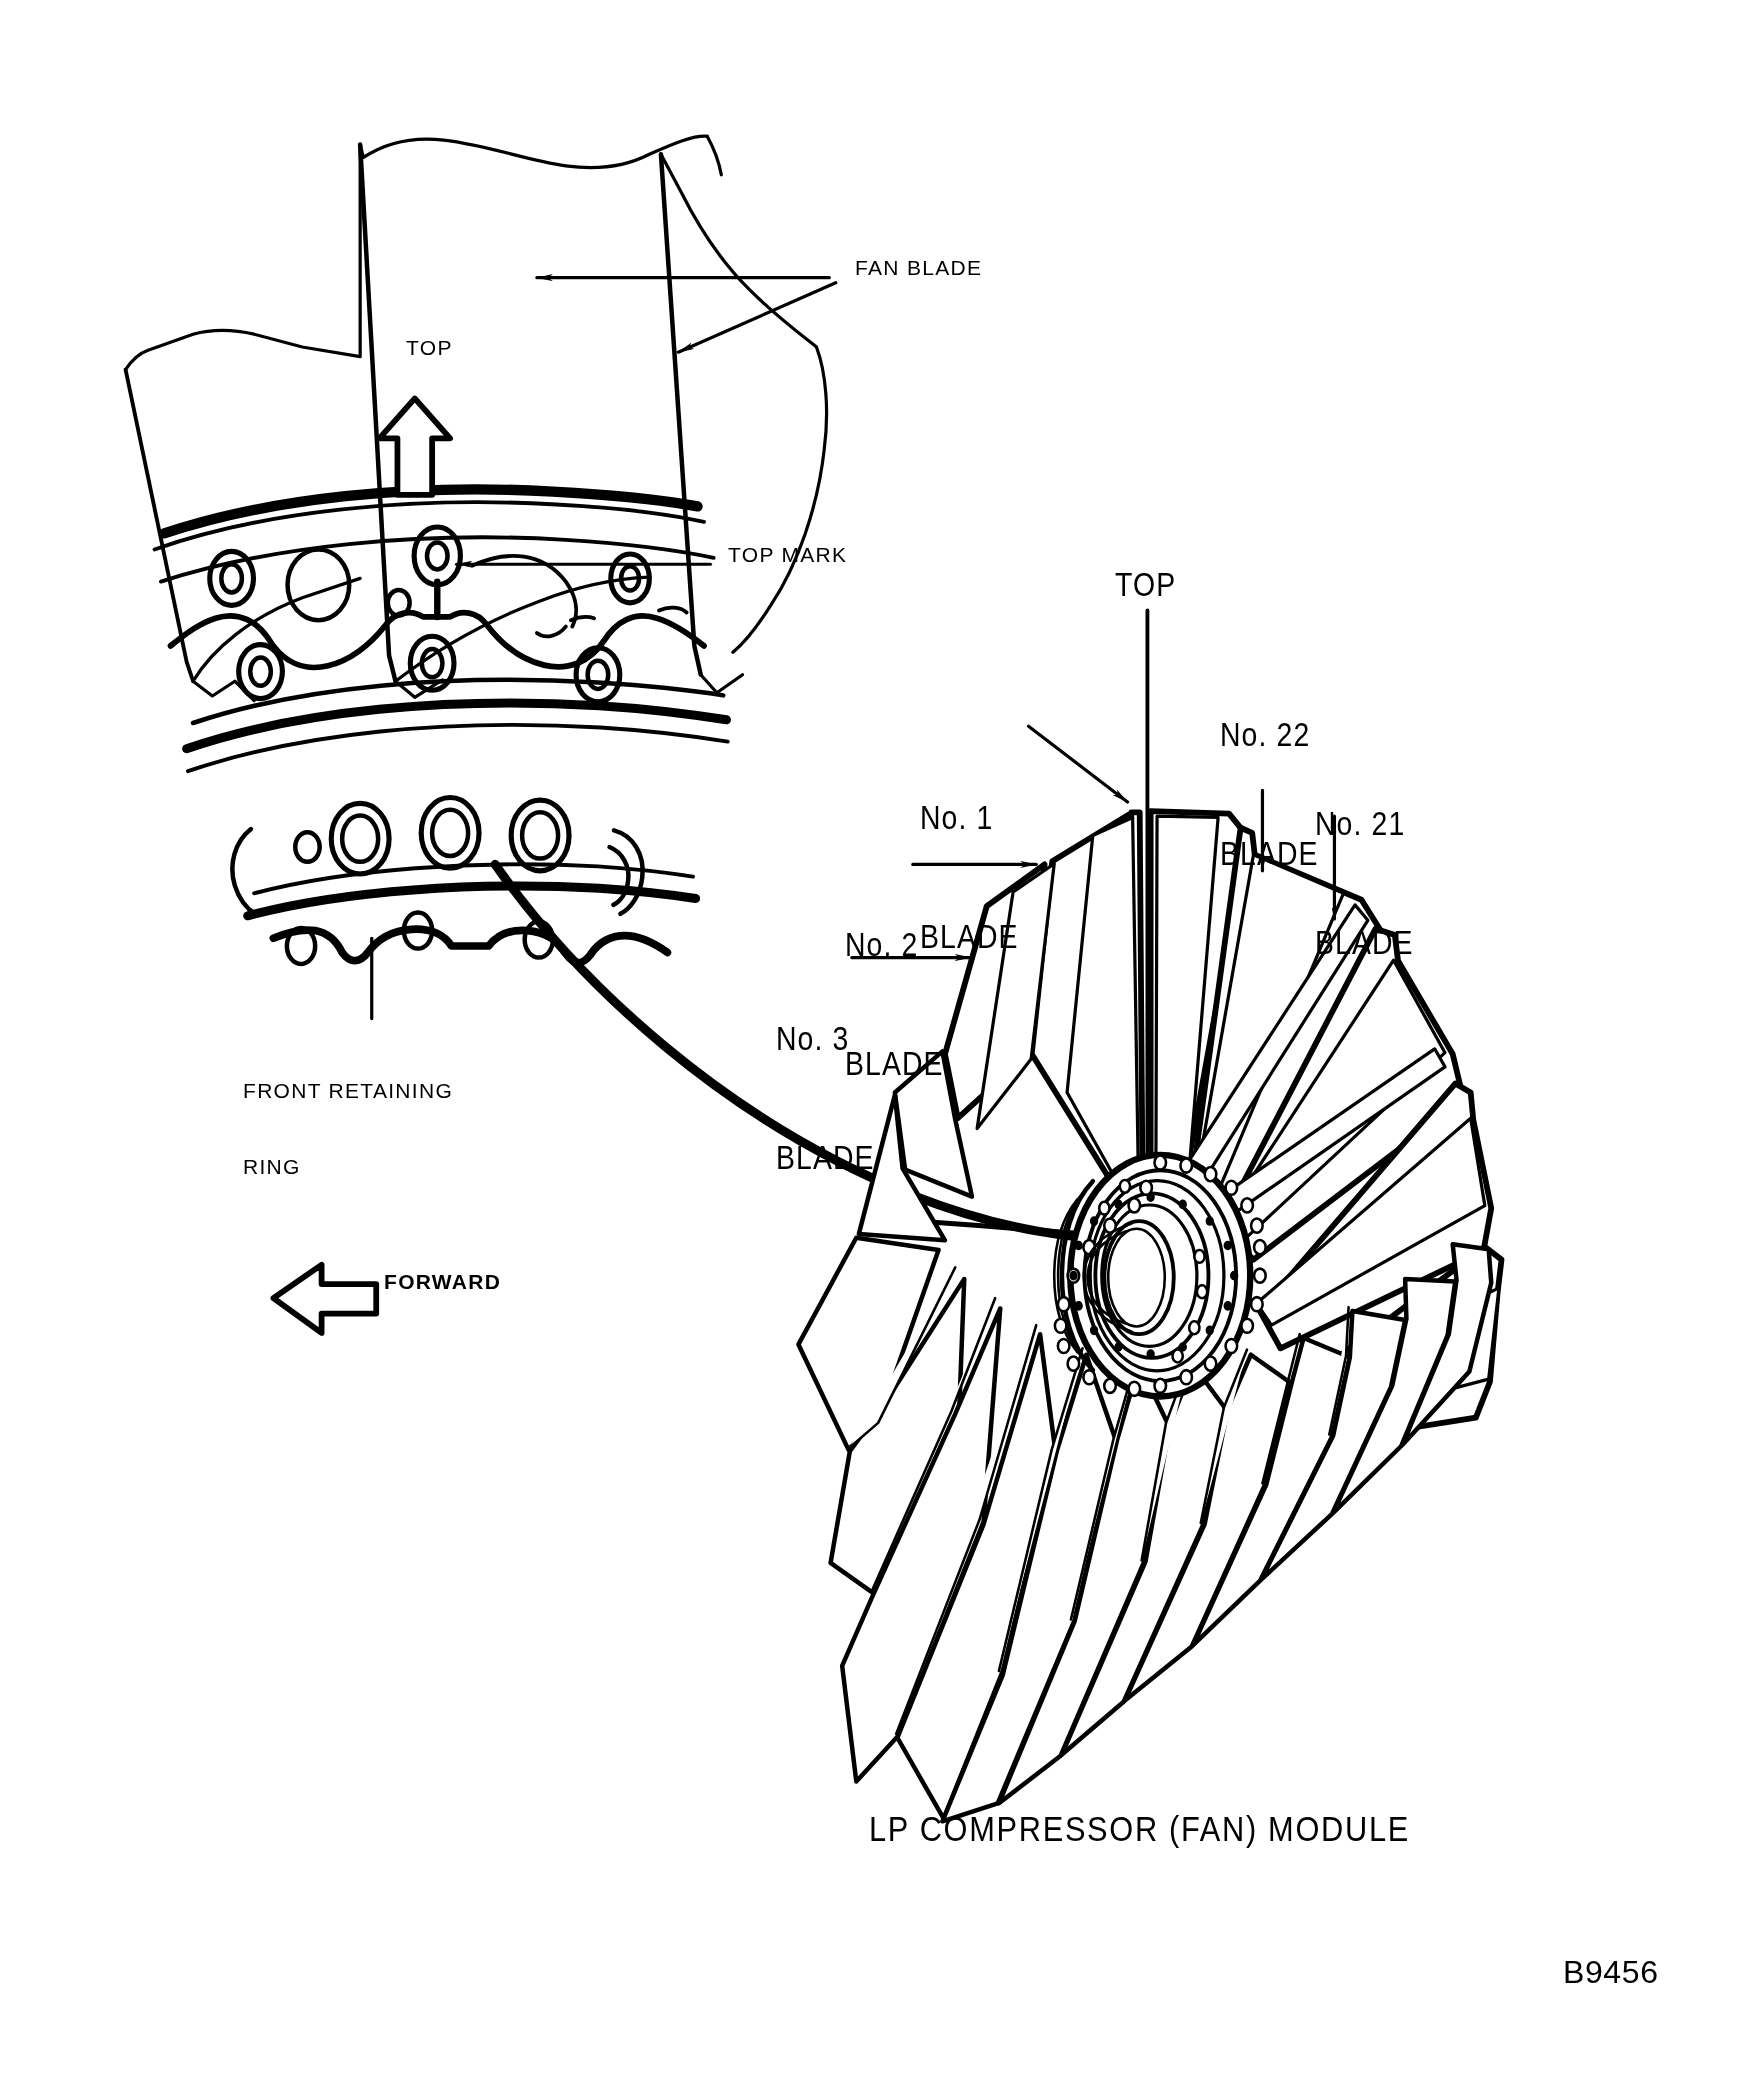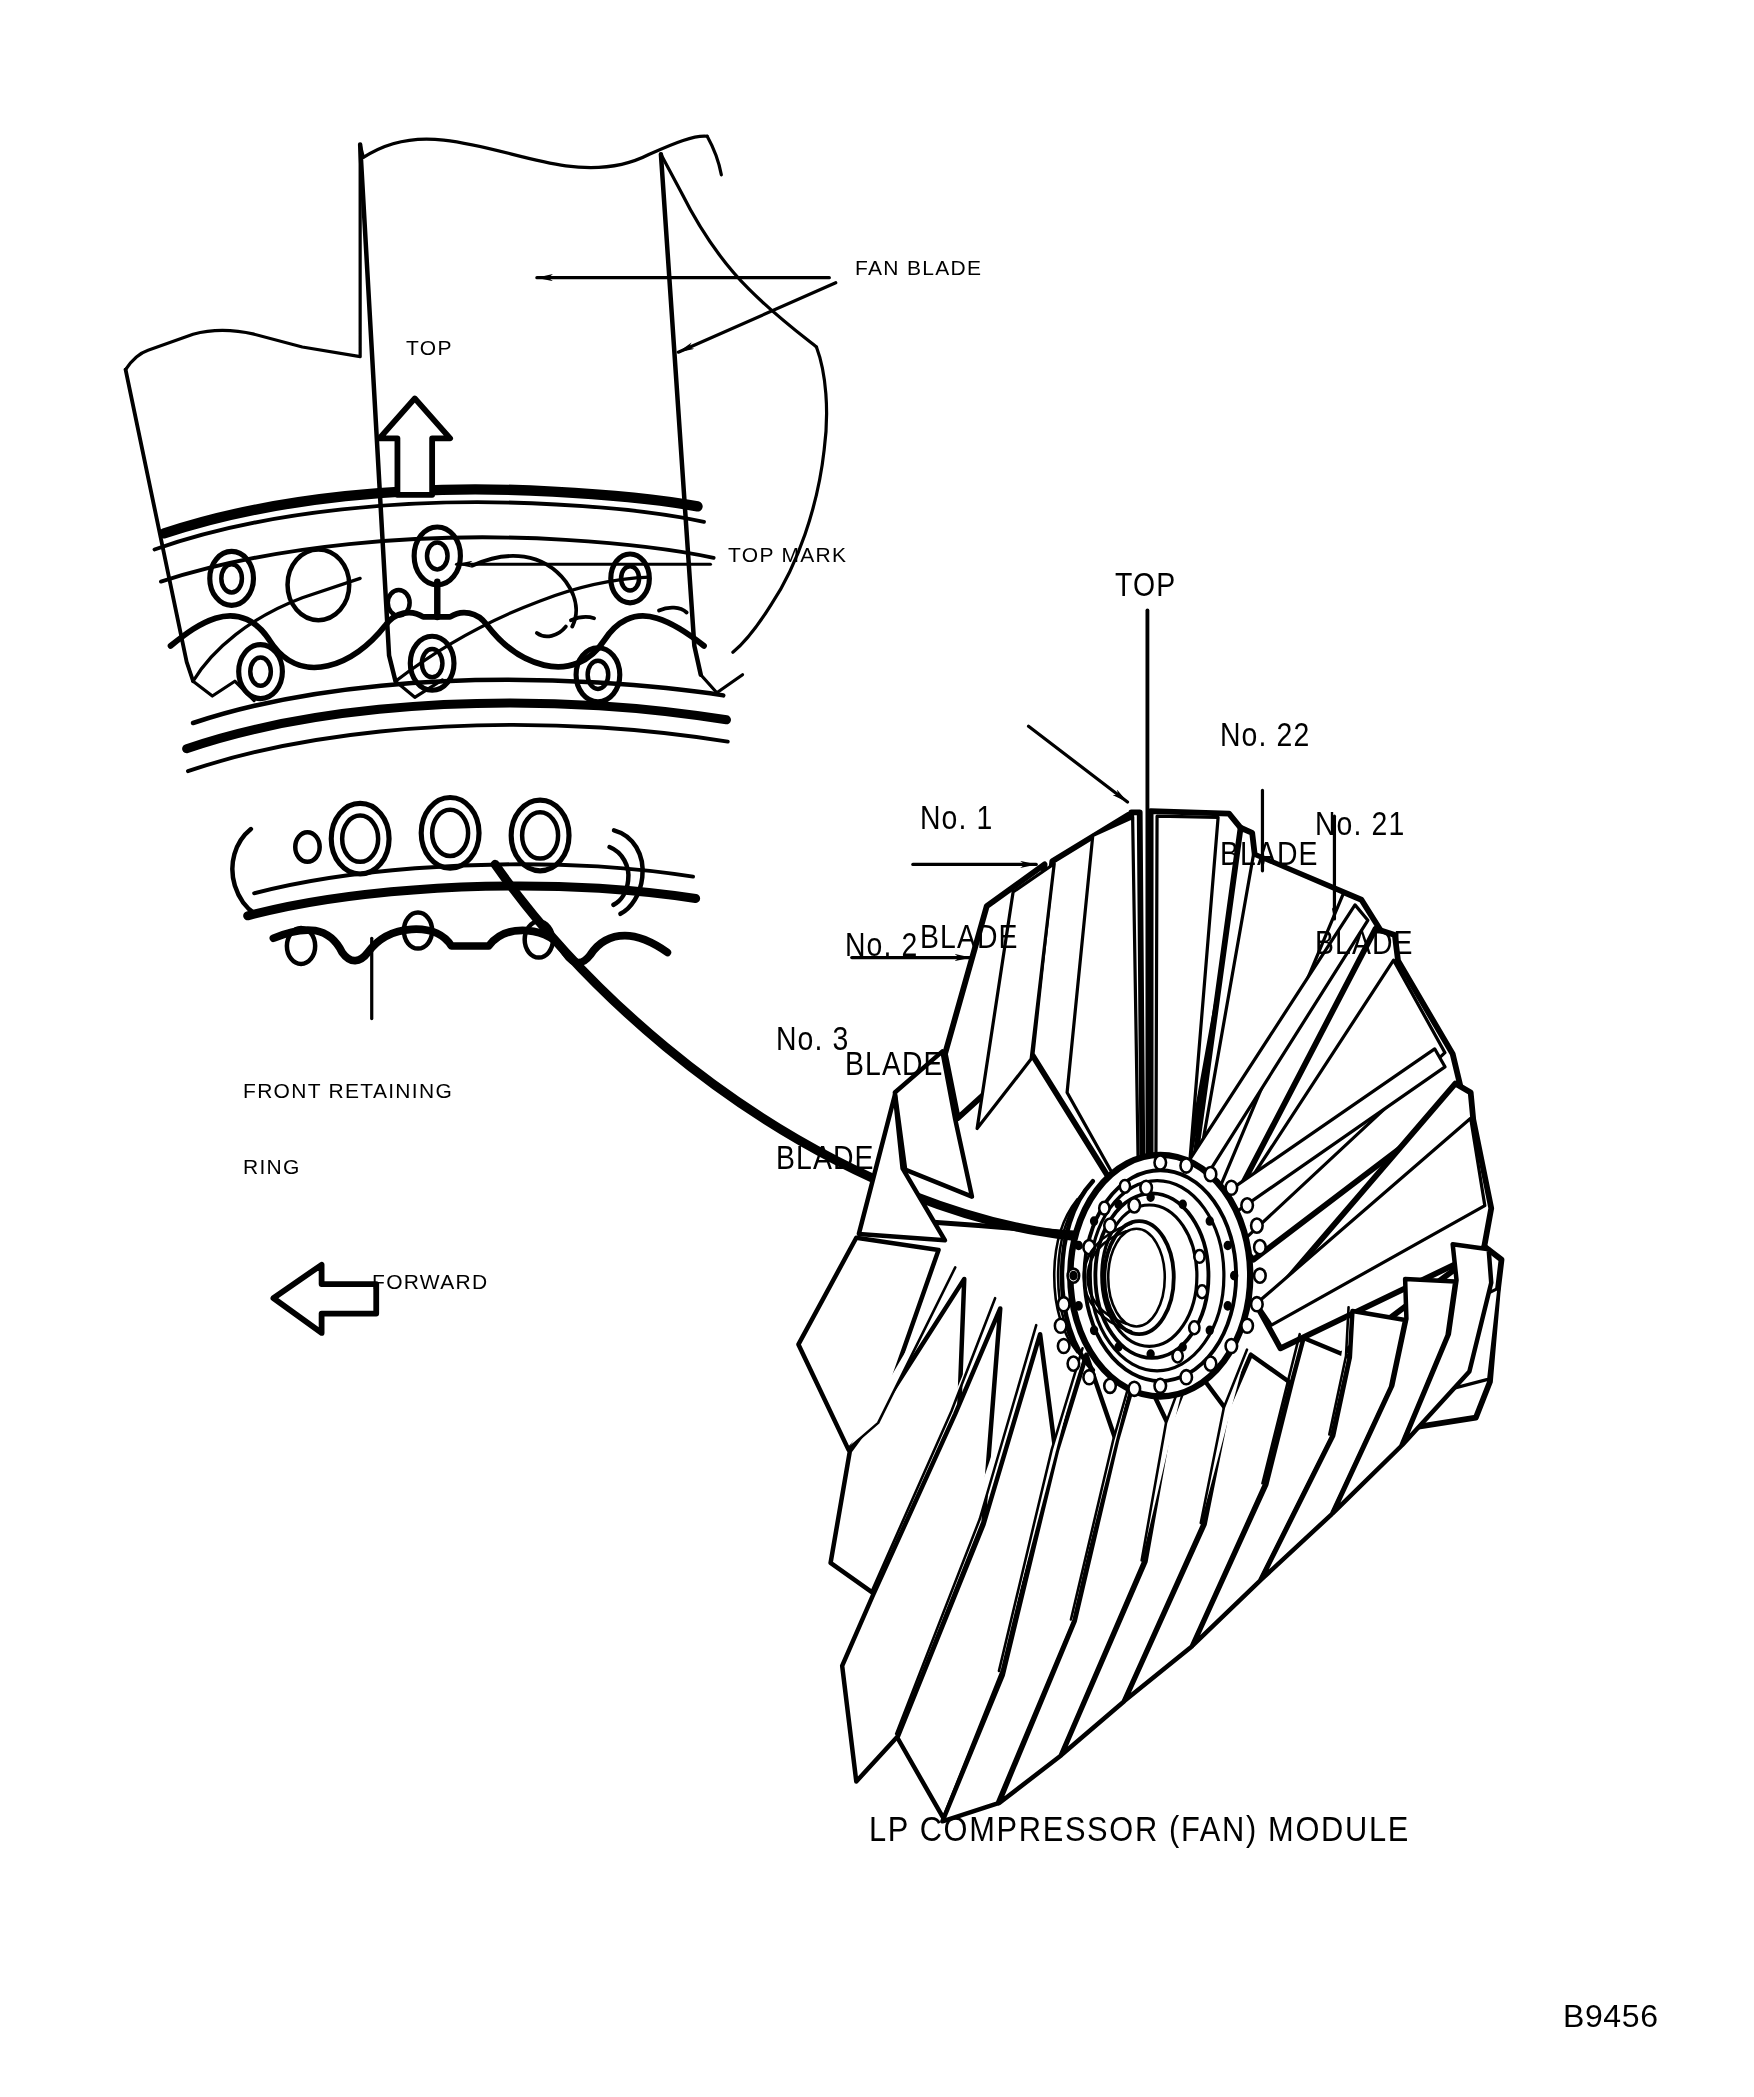--- a/index.html
+++ b/index.html
@@ -33,21 +33,21 @@
     font-family: "Liberation Sans", sans-serif;
     color: #000000;
     white-space: pre;
     line-height: 1.18;
     letter-spacing: 1.3px;
     font-weight: 400;
   }
   .lbl-lg   { font-size: 21px; }
   .lbl-cond { font-size: 33px; transform: scaleX(0.86); transform-origin: left top; }
   .lbl-cap  { font-size: 35px; transform: scaleX(0.88); transform-origin: left top; letter-spacing: 1.9px; }
-  .lbl-fig  { font-size: 32px; letter-spacing: 0.6px; margin-top: 44px; }
+  .lbl-fig  { font-size: 32px; letter-spacing: 0.6px; }
   .two-line { line-height: 1.20; }
 </style>
 </head>
 <body>
 
 <div id="page">
 
   <svg id="figure-svg" viewBox="0 0 2730 3263" xmlns="http://www.w3.org/2000/svg">
     <defs>
       <marker id="arrowSolid" markerWidth="16" markerHeight="12" refX="15" refY="6" orient="auto" markerUnits="userSpaceOnUse">
@@ -309,21 +309,21 @@
 
   <div class="lbl lbl-lg" style="left:406px; top:336px;">TOP</div>
 
   <div class="lbl lbl-lg" style="left:720px; top:543px;margin-left:8px;">TOP MARK</div>
 
   <div class="lbl lbl-lg two-line" style="left:243px; top:1028px;">
     <div>FRONT RETAINING</div>
     <div>RING</div>
   </div>
 
-  <div class="lbl lbl-lg" style="left:372px; top:1270px;">FORWARD</div>
+  <div class="lbl lbl-lg" style="left:384px; top:1270px;font-weight:bold;">FORWARD</div>
 
   <div class="lbl lbl-cond" style="left:1115px; top:566px;">TOP</div>
 
   <div class="lbl lbl-cond two-line" style="left:920px; top:719px;">
     <div>No. 1</div>
     <div>BLADE</div>
   </div>
 
   <div class="lbl lbl-cond two-line" style="left:845px; top:846px;">
     <div>No. 2</div>

